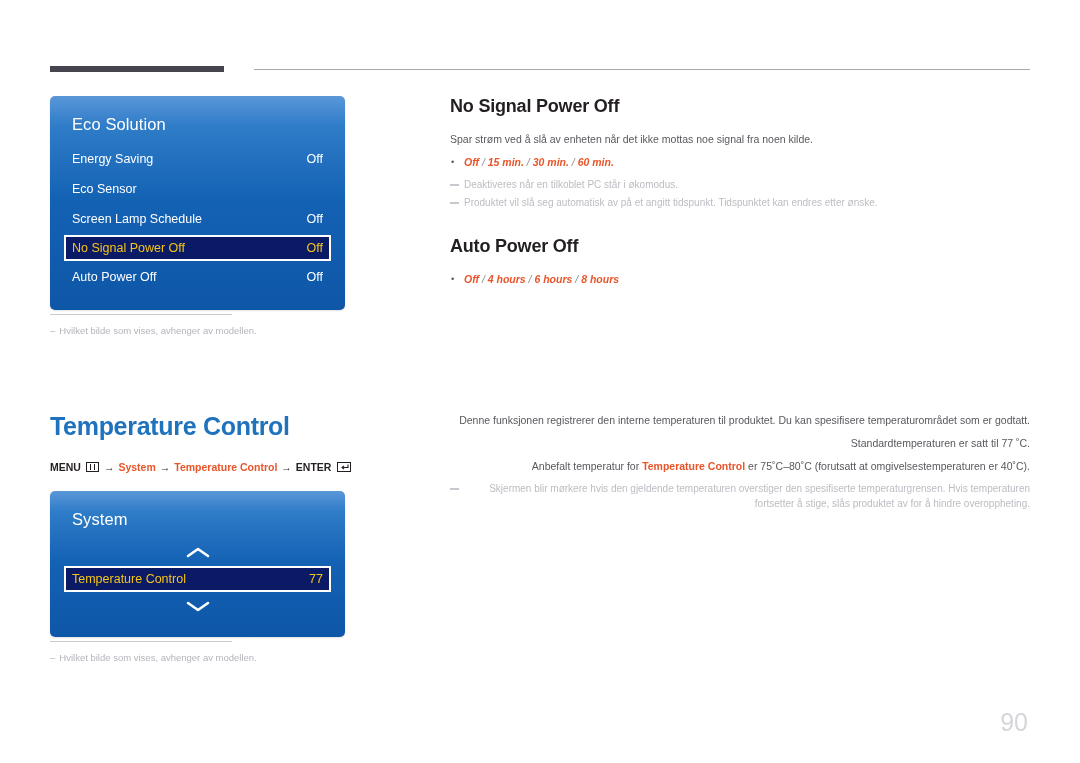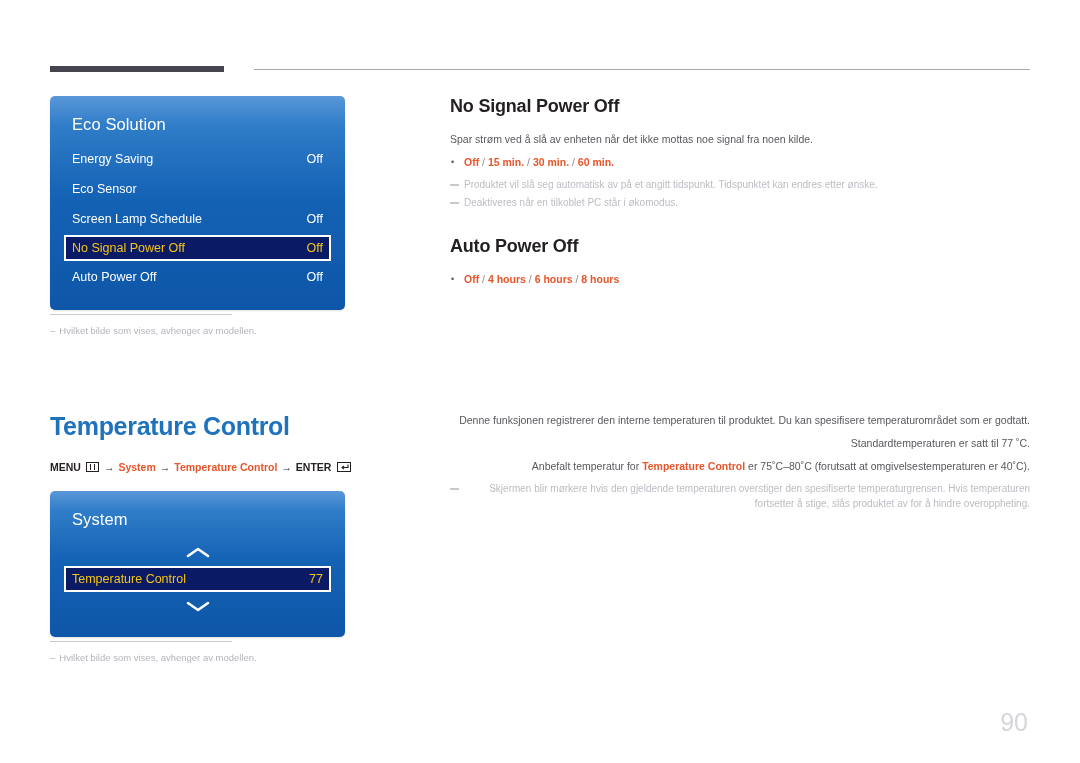--- a/index.html
+++ b/index.html
@@ -128,20 +128,21 @@
   p.body {
     font-size: 10.5px;
     line-height: 16px;
     color: #58585e;
     margin: 0 0 7px 0;
   }
   ul.opts {
     list-style: none;
     margin: 2px 0 6px 0;
     padding: 0 0 0 14px;
+    font-style: italic;
   }
   ul.opts li {
     position: relative;
     font-size: 10.5px;
     line-height: 17px;
     color: #e8552a;
     font-weight: bold;
   }
   ul.opts li:before {
     content: "\2022";
@@ -283,22 +284,22 @@
 
 <div class="col-right">
 
   <h2 class="sec-title">No Signal Power Off</h2>
   <p class="body">Spar strøm ved å slå av enheten når det ikke mottas noe signal fra noen kilde.</p>
 
   <ul class="opts">
     <li><span>Off</span><span class="sep"> / </span><span>15 min.</span><span class="sep"> / </span><span>30 min.</span><span class="sep"> / </span><span>60 min.</span></li>
   </ul>
 
+  <div class="note-line">Deaktiveres når en tilkoblet PC står i økomodus.</div>
   <div class="note-line">Produktet vil slå seg automatisk av på et angitt tidspunkt. Tidspunktet kan endres etter ønske.</div>
-  <div class="note-line">Deaktiveres når en tilkoblet PC står i økomodus.</div>
 
   <h2 class="sec-title" style="margin-top:26px;">Auto Power Off</h2>
 
   <ul class="opts">
     <li><span>Off</span><span class="sep"> / </span><span>4 hours</span><span class="sep"> / </span><span>6 hours</span><span class="sep"> / </span><span>8 hours</span></li>
   </ul>
 </div>
 
 <div class="block-temp">
 

